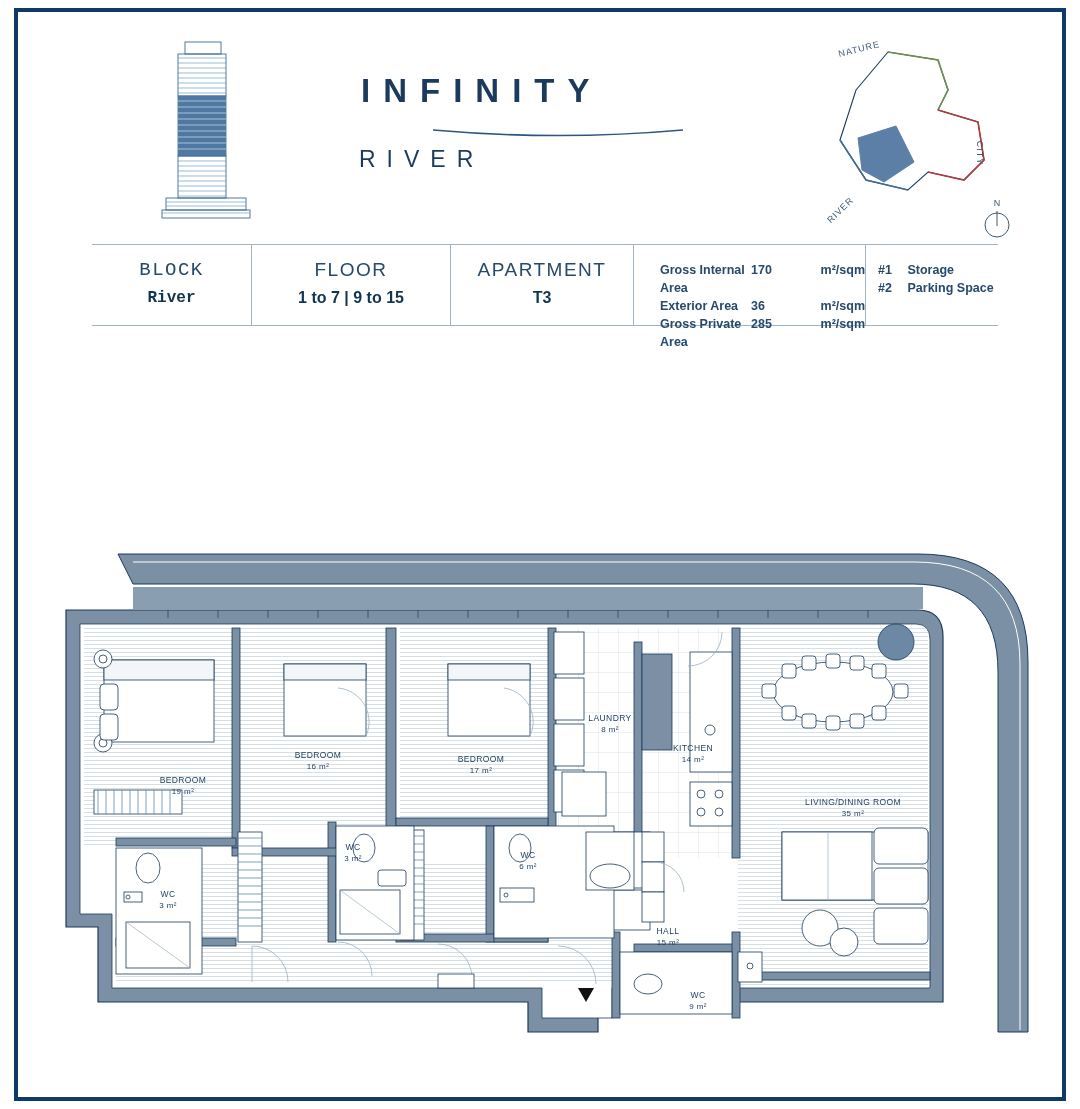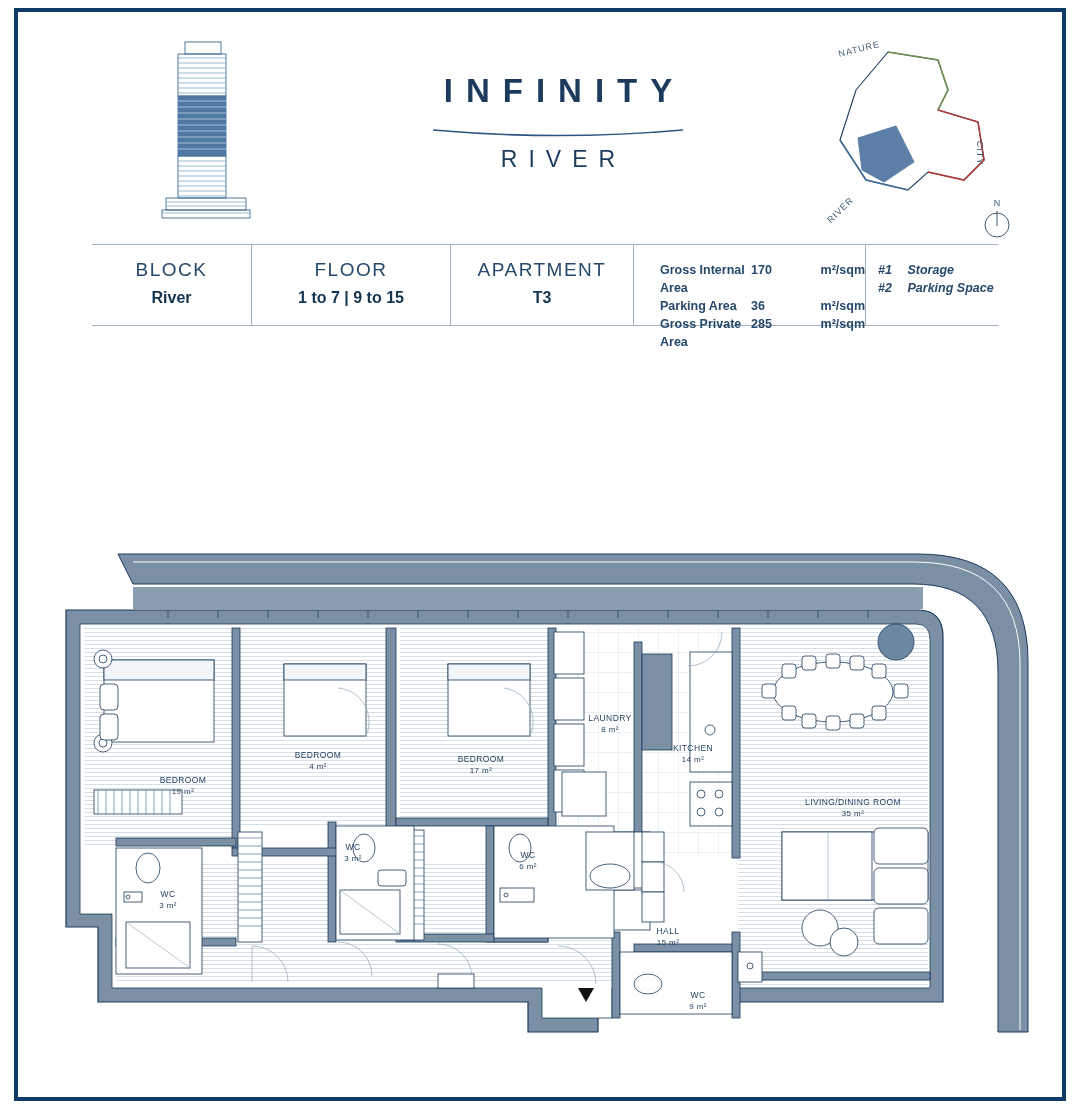--- a/index.html
+++ b/index.html
@@ -38,21 +38,21 @@
     left: 142px;
     top: 22px;
     width: 100px;
     height: 190px;
   }
   .brand {
     position: absolute;
     left: 330px;
     top: 60px;
     width: 420px;
-    text-align: center;
+    text-align: left;
   }
   .brand .infinity {
     font-size: 33px;
     letter-spacing: 13px;
     font-weight: bold;
     color: #1b3a5c;
     text-indent: 13px;
   }
   .brand .swoosh {
     margin: 14px auto 12px auto;
@@ -106,22 +106,22 @@
     border-bottom: 1px solid #9fb3c4;
     display: flex;
     box-sizing: border-box;
   }
   .infocell {
     box-sizing: border-box;
     padding-top: 14px;
     border-right: 1px solid #9fb3c4;
     text-align: center;
   }
-  .infocell:last-child { border-right: none; font-style: italic; }
-  .cell-block { width: 160px; }
+  .infocell:last-child { border-right: none; }
+  .cell-block { width: 160px; font-family: Liberation Mono, monospace; }
   .cell-floor { width: 199px; text-align: center; }
   .cell-apt { width: 183px; }
   .cell-areas { width: 232px; text-align: left; padding-left: 14px; padding-top: 16px;}
   .cell-extras { width: 132px; text-align: left; padding-left: 12px; padding-top: 16px;}
   .infocell .title {
     font-size: 19px;
     letter-spacing: 1.5px;
     color: #27496b;
     margin-bottom: 8px;
   }
@@ -269,21 +269,21 @@
       <div class="value">T3</div>
     </div>
 
     <div class="infocell cell-areas">
       <div class="area-row">
         <span class="k">Gross Internal Area</span>
         <span class="v">170</span>
         <span class="u">m²/sqm</span>
       </div>
       <div class="area-row">
-        <span class="k">Parking Area</span>
+        <span class="k">Exterior Area</span>
         <span class="v">36</span>
         <span class="u">m²/sqm</span>
       </div>
       <div class="area-row">
         <span class="k">Gross Private Area</span>
         <span class="v">285</span>
         <span class="u">m²/sqm</span>
       </div>
     </div>
 
@@ -532,21 +532,21 @@
       <rect x="400" y="442" width="36" height="14" fill="#ffffff" stroke="#1b3a5c" stroke-width="0.8"></rect>
     </svg>
 
     
     <div class="room-label" style="left:100px; top:243px; width:90px;">
       <div>BEDROOM</div>
       <div class="area">19 m²</div>
     </div>
     <div class="room-label" style="left:235px; top:218px; width:90px;">
       <div>BEDROOM</div>
-      <div class="area">4 m²</div>
+      <div class="area">16 m²</div>
     </div>
     <div class="room-label" style="left:398px; top:222px; width:90px;">
       <div>BEDROOM</div>
       <div class="area">17 m²</div>
     </div>
     <div class="room-label" style="left:532px; top:175px; width:80px;margin-top:6px;">
       <div>LAUNDRY</div>
       <div class="area">8 m²</div>
     </div>
     <div class="room-label" style="left:615px; top:211px; width:80px;">

